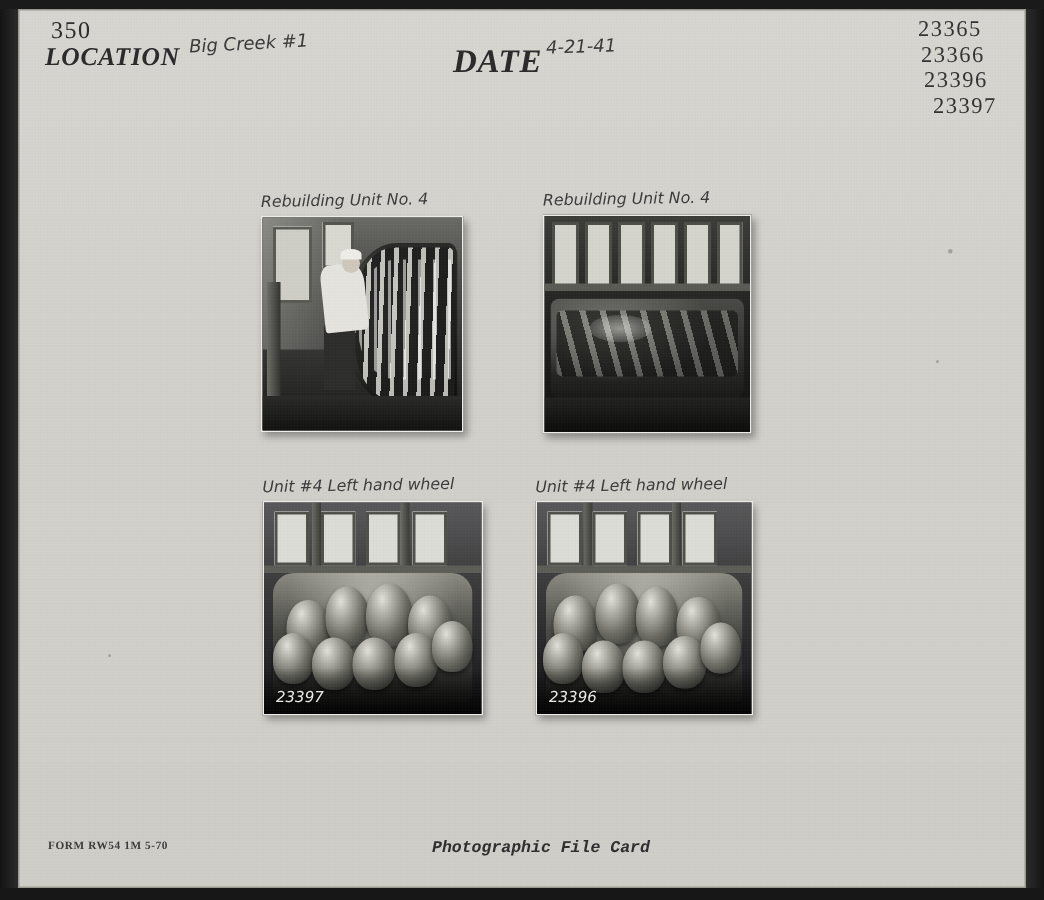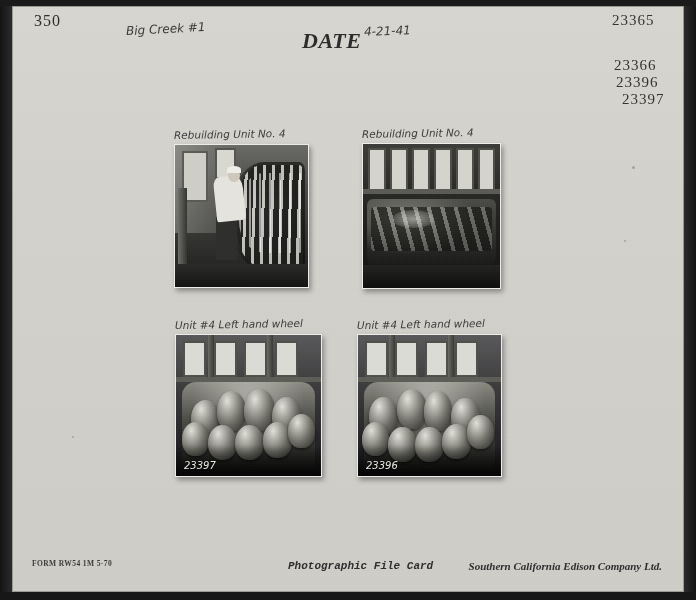--- a/index.html
+++ b/index.html
@@ -127,21 +127,21 @@
     left: 600px;
     top: 6px;
     width: 80px;
     font-family: Liberation Serif, serif;
     font-size: 15px;
     color: #333;
     line-height: 17px;
     letter-spacing: 1px;
   }
   .neg-list div { text-align: left; }
-  .neg-list div:nth-child(2) { margin-left: 2px; margin-top: 28px; }
+  .neg-list div:nth-child(2) { margin-left: 2px; }
   .neg-list div:nth-child(3) { margin-left: 4px; }
   .neg-list div:nth-child(4) { margin-left: 10px; }
 
   
   .photo-block {
     position: absolute;
   }
   .caption {
     position: absolute;
     left: 0;
@@ -369,20 +369,21 @@
   }
 </style>
 </head>
 <body>
 
 <div class="page">
 
   <div class="card">
 
     <div class="hdr-number">350</div>
+    <div class="hdr-location">LOCATION</div>
     <div class="hand hw-location">Big Creek #1</div>
 
     <div class="hdr-date">DATE</div>
     <div class="hand hw-date">4-21-41</div>
 
     <div class="neg-list">
       <div>23365</div>
       <div>23366</div>
       <div>23396</div>
       <div>23397</div>
@@ -478,21 +479,20 @@
         <div class="negnum">23396</div>
       </div>
     </div>
 
     <div class="speck" style="left:620px; top:160px; width:3px; height:3px;"></div>
     <div class="speck" style="left:612px; top:234px; width:2px; height:2px;"></div>
     <div class="speck" style="left:60px; top:430px; width:2px; height:2px;"></div>
 
     <div class="footer-form">FORM RW54  1M  5-70</div>
     <div class="footer-center">Photographic File Card</div>
-    <div class="footer-right">Southern California Edison Company Ltd.</div>
 
     <div class="grain"></div>
   </div>
 
   <div class="edge-left"></div>
   <div class="edge-right"></div>
   <div class="edge-top"></div>
   <div class="edge-bottom"></div>
 </div>
 

